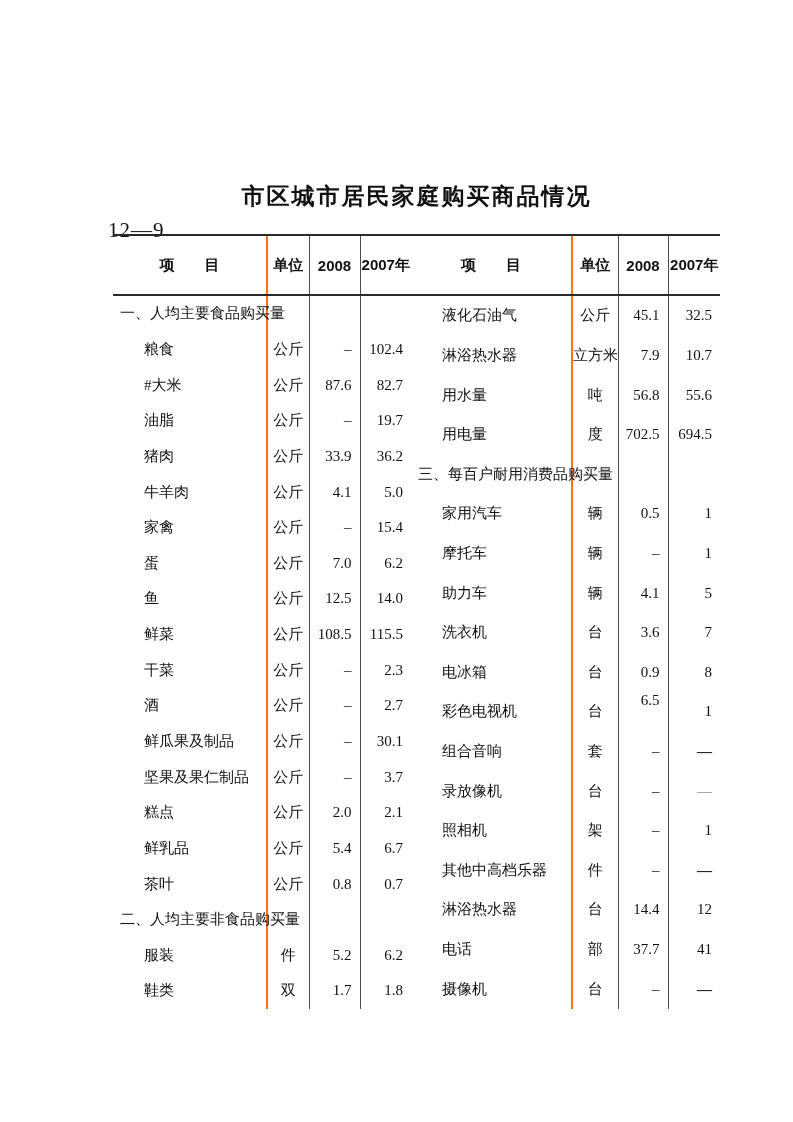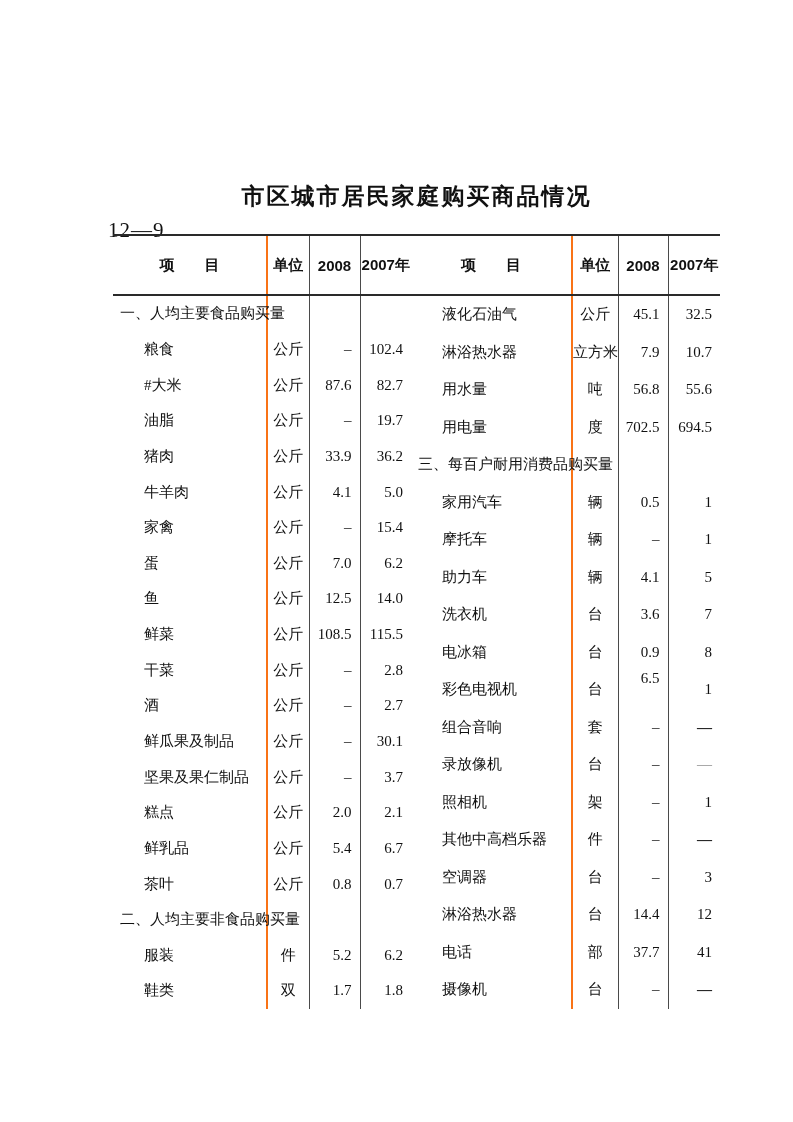--- a/index.html
+++ b/index.html
@@ -128,21 +128,21 @@
         <tr>
           <td class="item">鲜菜</td>
           <td class="unit c2">公斤</td>
           <td class="val c3"><span>108.5</span></td>
           <td class="val c4"><span>115.5</span></td>
         </tr>
         <tr>
           <td class="item">干菜</td>
           <td class="unit c2">公斤</td>
           <td class="val c3"><span>–</span></td>
-          <td class="val c4"><span>2.8</span></td>
+          <td class="val c4"><span>2.3</span></td>
         </tr>
         <tr>
           <td class="item">酒</td>
           <td class="unit c2">公斤</td>
           <td class="val c3"><span>–</span></td>
           <td class="val c4"><span>2.7</span></td>
         </tr>
         <tr>
           <td class="item">鲜瓜果及制品</td>
           <td class="unit c2">公斤</td>
@@ -296,26 +296,20 @@
           <td class="val c3"><span>–</span></td>
           <td class="val c4"><span>1</span></td>
         </tr>
         <tr>
           <td class="item">其他中高档乐器</td>
           <td class="unit c2">件</td>
           <td class="val c3"><span>–</span></td>
           <td class="val c4"><span class="bold-dash">—</span></td>
         </tr>
         <tr>
-          <td class="item">空调器</td>
-          <td class="unit c2">台</td>
-          <td class="val c3"><span>–</span></td>
-          <td class="val c4"><span>3</span></td>
-        </tr>
-        <tr>
           <td class="item">淋浴热水器</td>
           <td class="unit c2">台</td>
           <td class="val c3"><span>14.4</span></td>
           <td class="val c4"><span>12</span></td>
         </tr>
         <tr>
           <td class="item">电话</td>
           <td class="unit c2">部</td>
           <td class="val c3"><span>37.7</span></td>
           <td class="val c4"><span>41</span></td>

